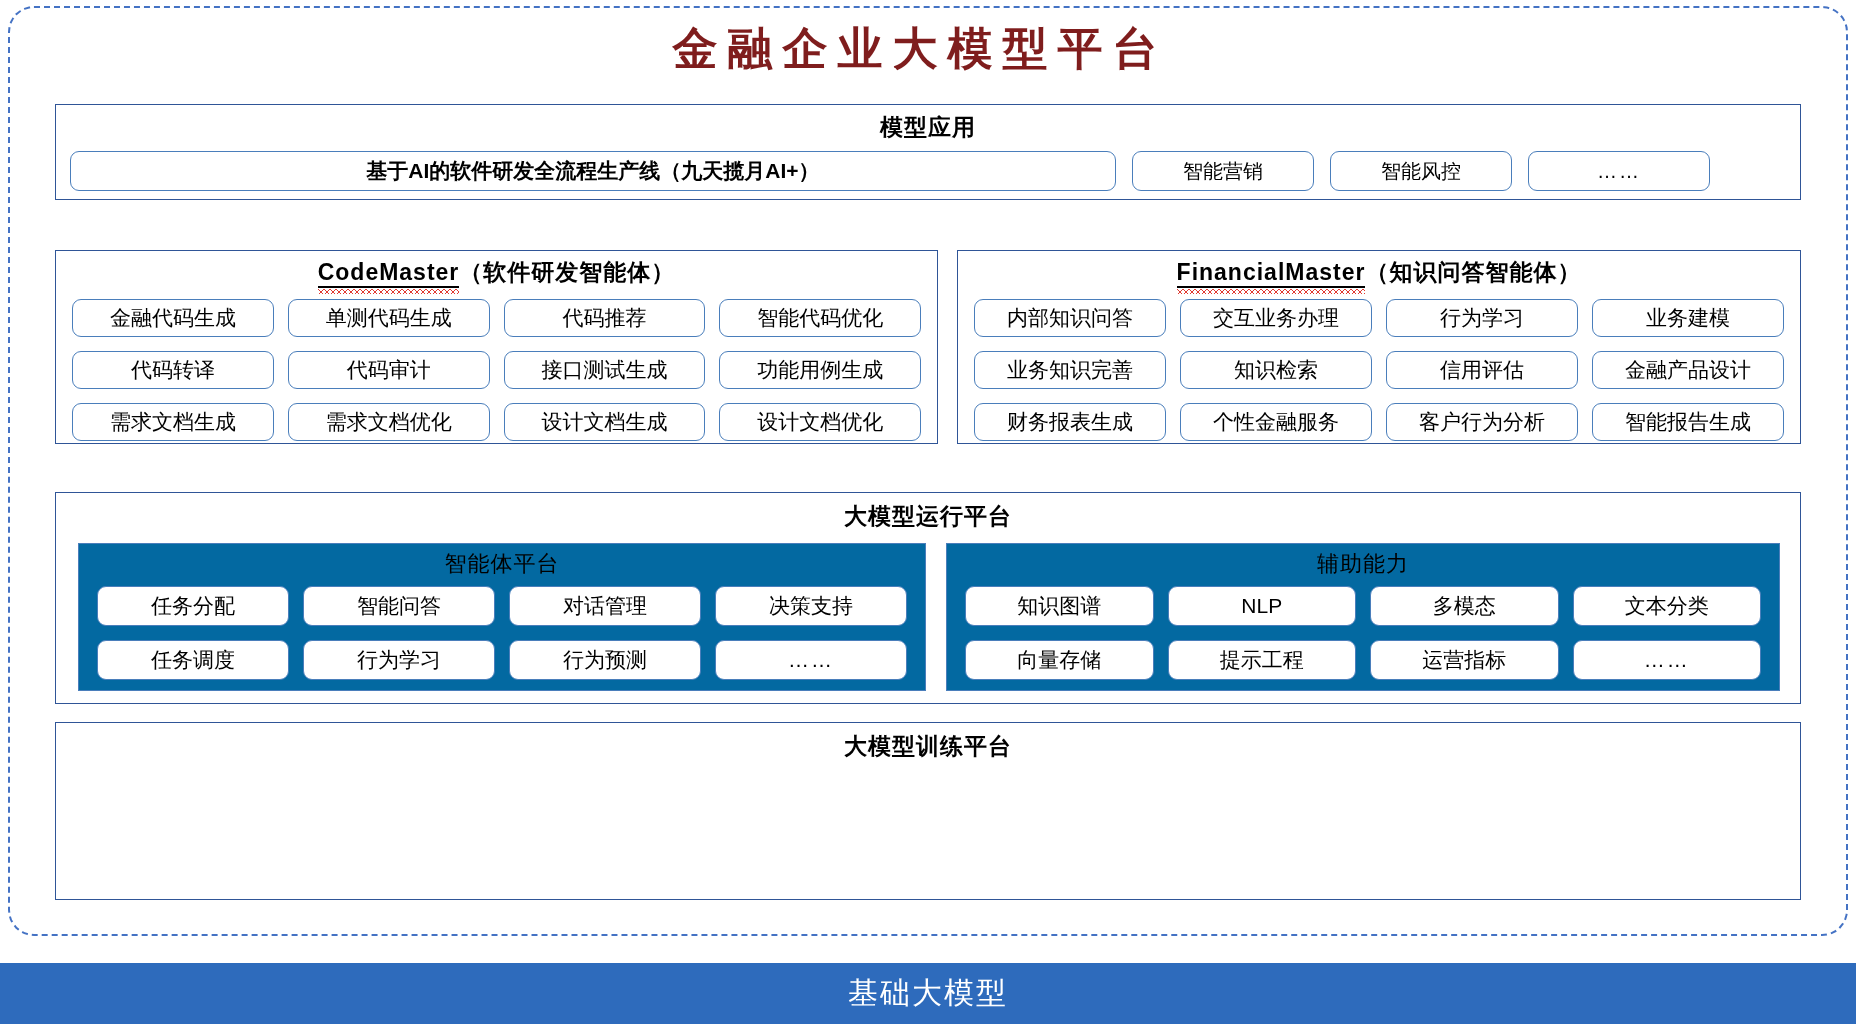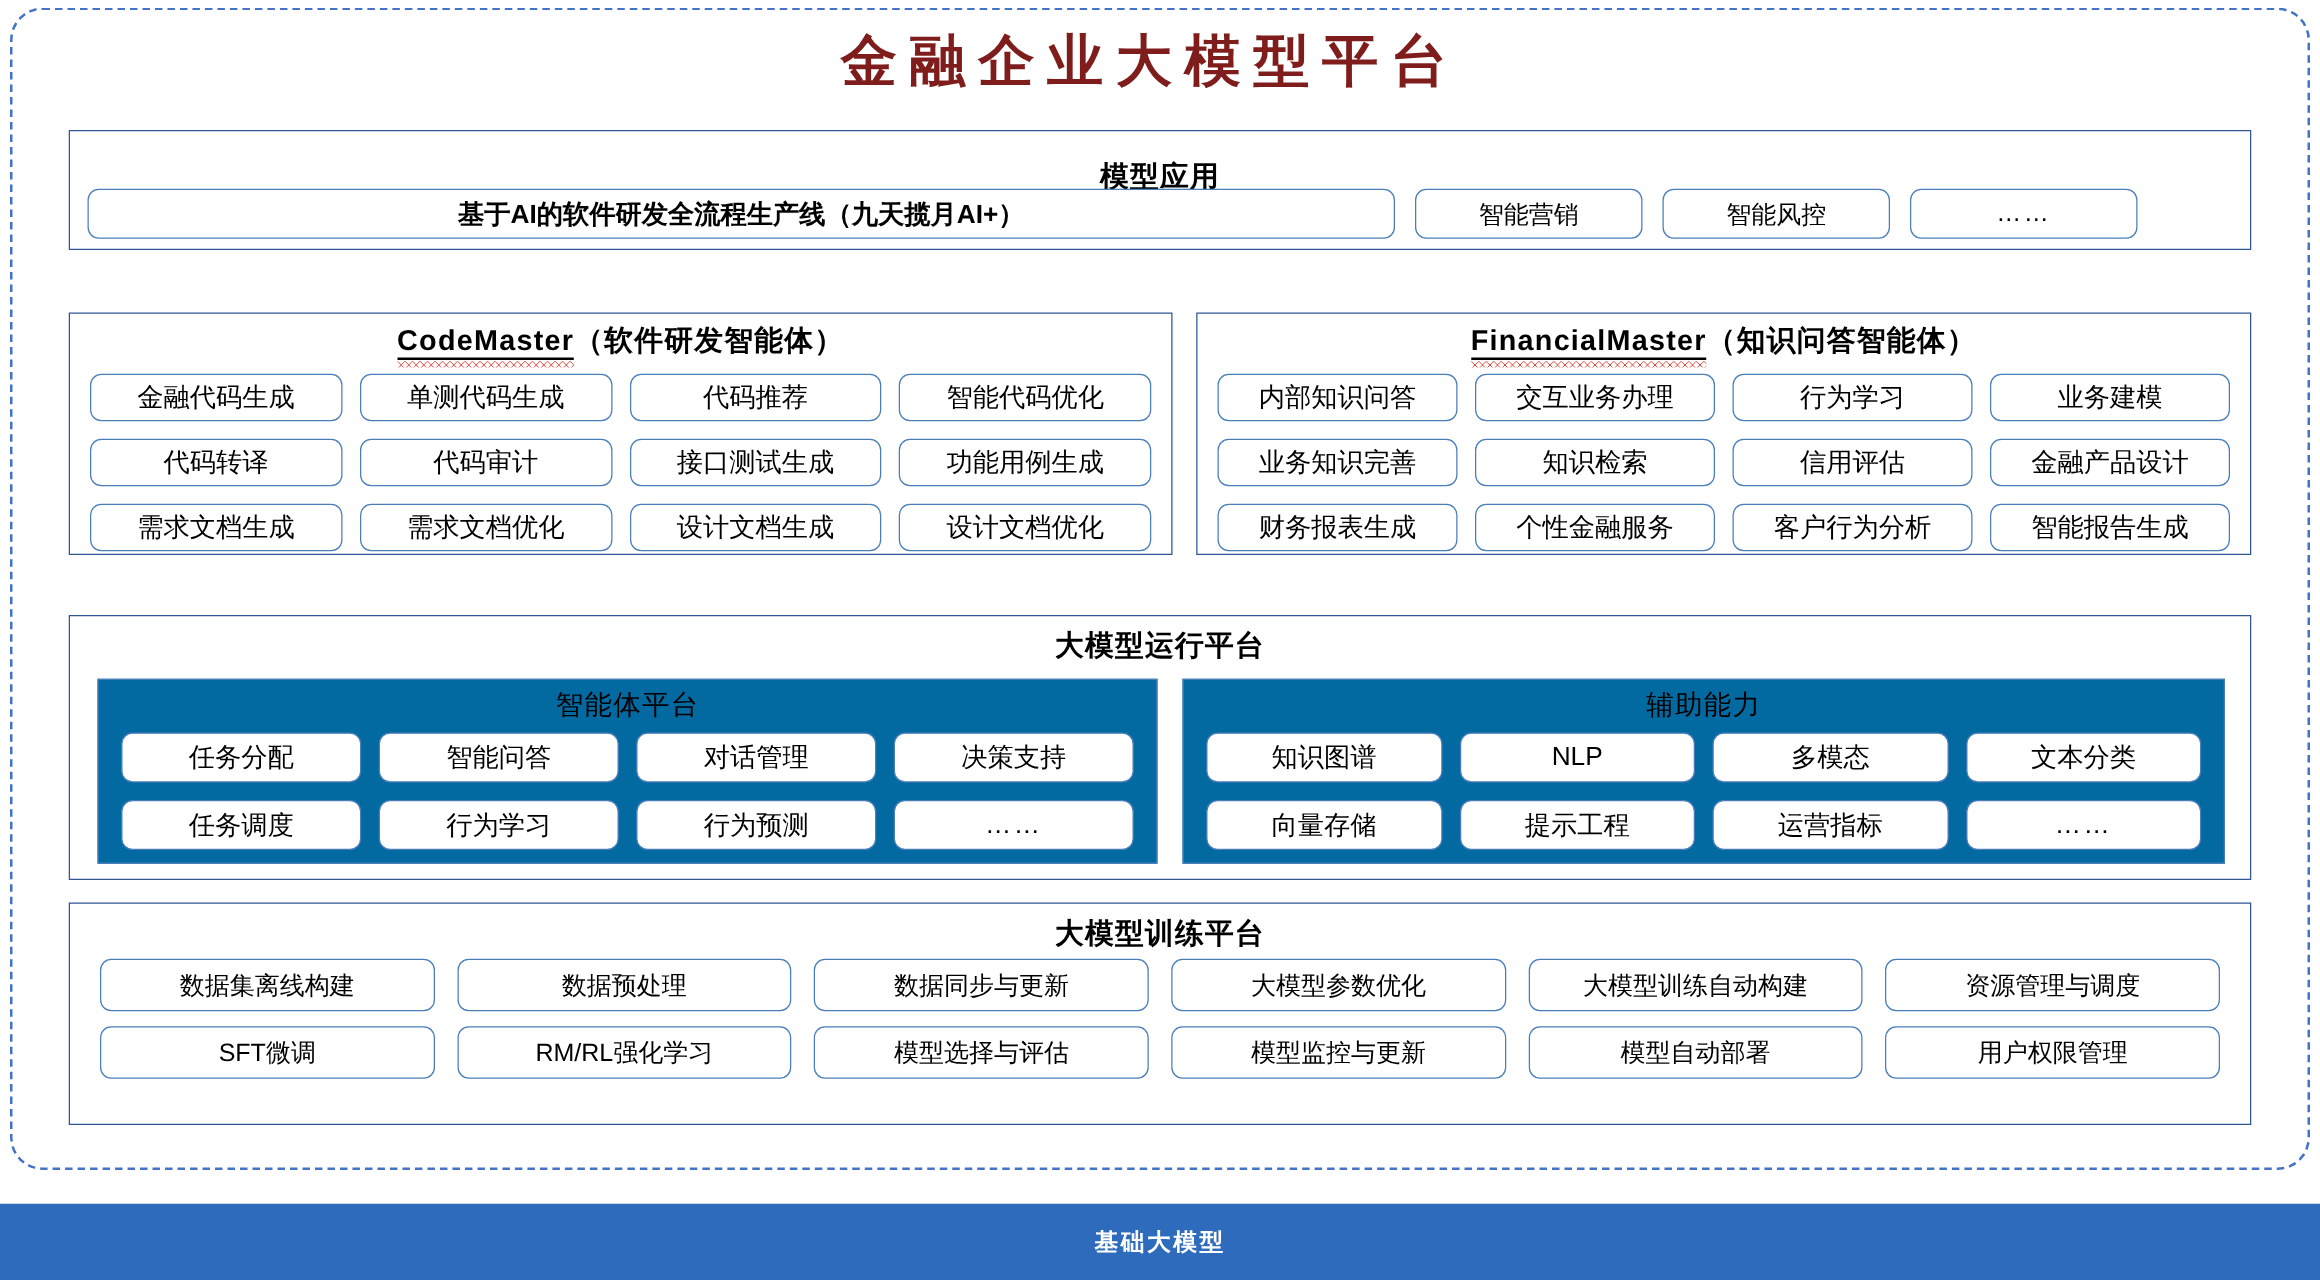--- a/index.html
+++ b/index.html
@@ -103,21 +103,21 @@
   }
   .grid6 {
     display: grid;
     grid-template-columns: repeat(6, 1fr);
     column-gap: 18px;
     row-gap: 12px;
   }
 
   
   #sec-apply { left: 55px; top: 104px; width: 1746px; height: 96px; }
-  #sec-apply .section-title { margin-top: 21px; }
+  #sec-apply .section-title { margin-top: 7px; }
   #apply-row {
     position: absolute;
     left: 14px;
     top: 46px;
     width: 1718px;
     display: flex;
     gap: 16px;
   }
   #apply-row .pill { height: 40px; }
   #apply-wide { flex: 0 0 1046px; }
@@ -180,22 +180,22 @@
     top: 963px;
     width: 1856px;
     height: 61px;
     background: #2e6bbc;
     display: flex;
     align-items: center;
     justify-content: center;
   }
   .foundation-label {
     color: #ffffff;
-    font-size: 19px;
-    font-weight: 700;
+    font-size: 30px;
+    font-weight: 400;
     letter-spacing: 2px;
   }
 </style>
 </head>
 <body>
 
 <div id="root">
 
   <div class="outer-frame"></div>
 
@@ -282,33 +282,19 @@
         <div class="pill">向量存储</div>
         <div class="pill">提示工程</div>
         <div class="pill">运营指标</div>
         <div class="pill dots">……</div>
       </div>
     </div>
   </div>
 
   <div class="section-box" id="sec-train">
     <div class="section-title">大模型训练平台</div>
-    <div id="train-grid" class="grid6">
-      <div class="pill">数据集离线构建</div>
-      <div class="pill">数据预处理</div>
-      <div class="pill">数据同步与更新</div>
-      <div class="pill">大模型参数优化</div>
-      <div class="pill">大模型训练自动构建</div>
-      <div class="pill">资源管理与调度</div>
-      <div class="pill">SFT微调</div>
-      <div class="pill">RM/RL强化学习</div>
-      <div class="pill">模型选择与评估</div>
-      <div class="pill">模型监控与更新</div>
-      <div class="pill">模型自动部署</div>
-      <div class="pill">用户权限管理</div>
-    </div>
   </div>
 
   <div class="foundation-bar">
     <span class="foundation-label">基础大模型</span>
   </div>
 
 </div>
 
 </body></html>

